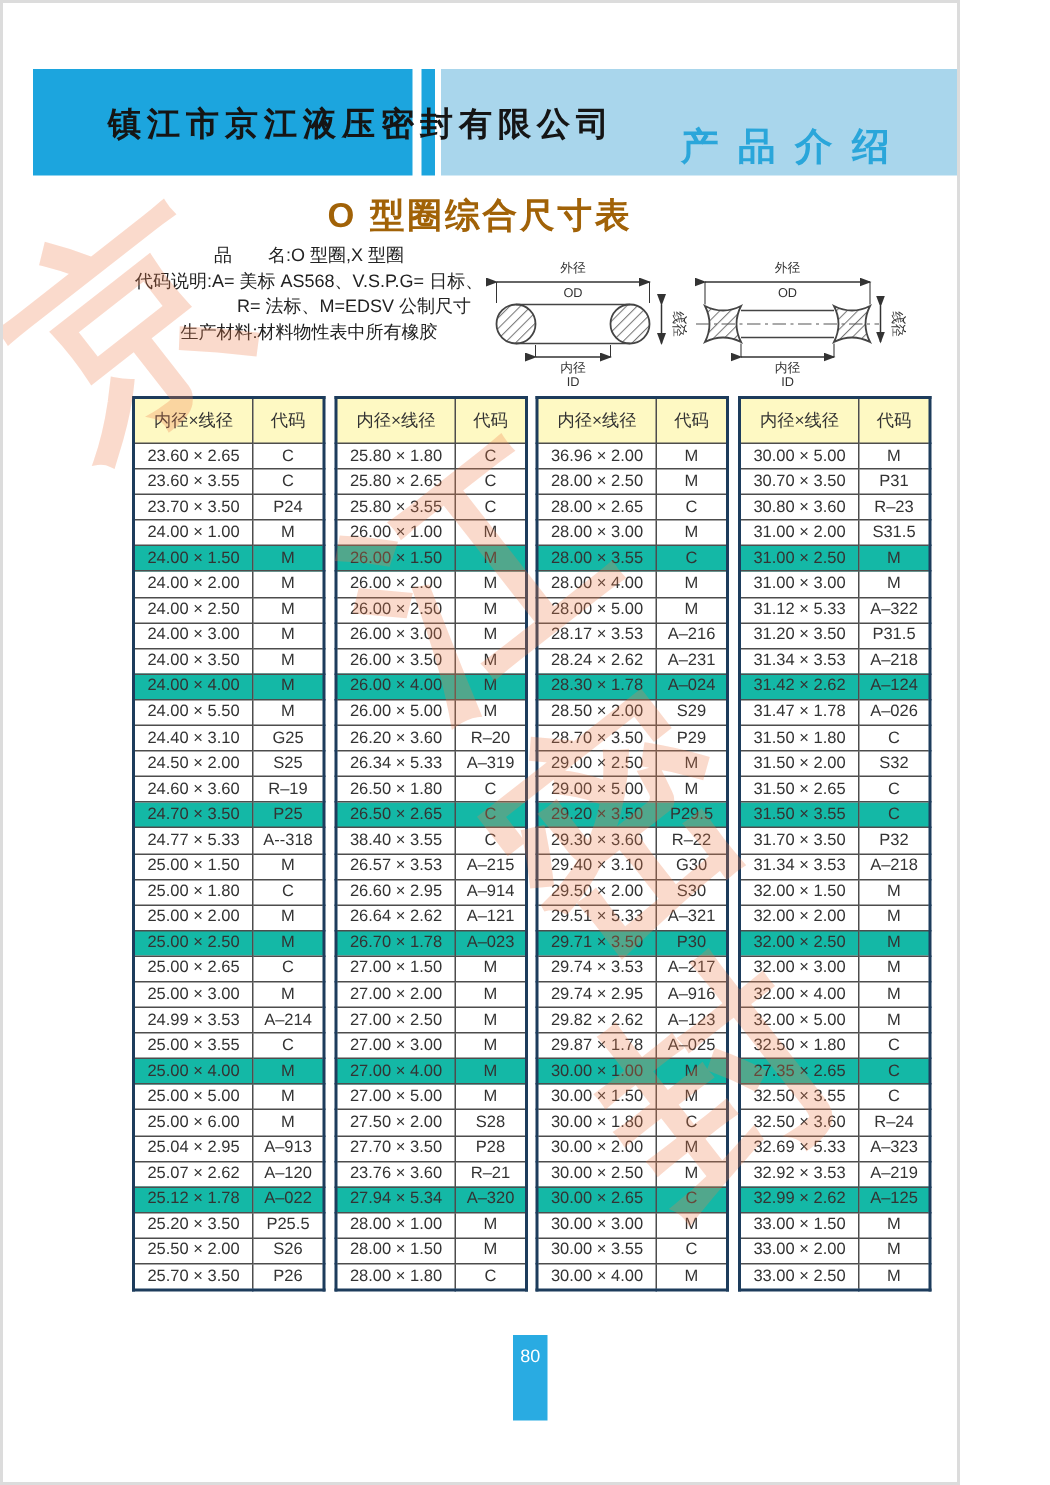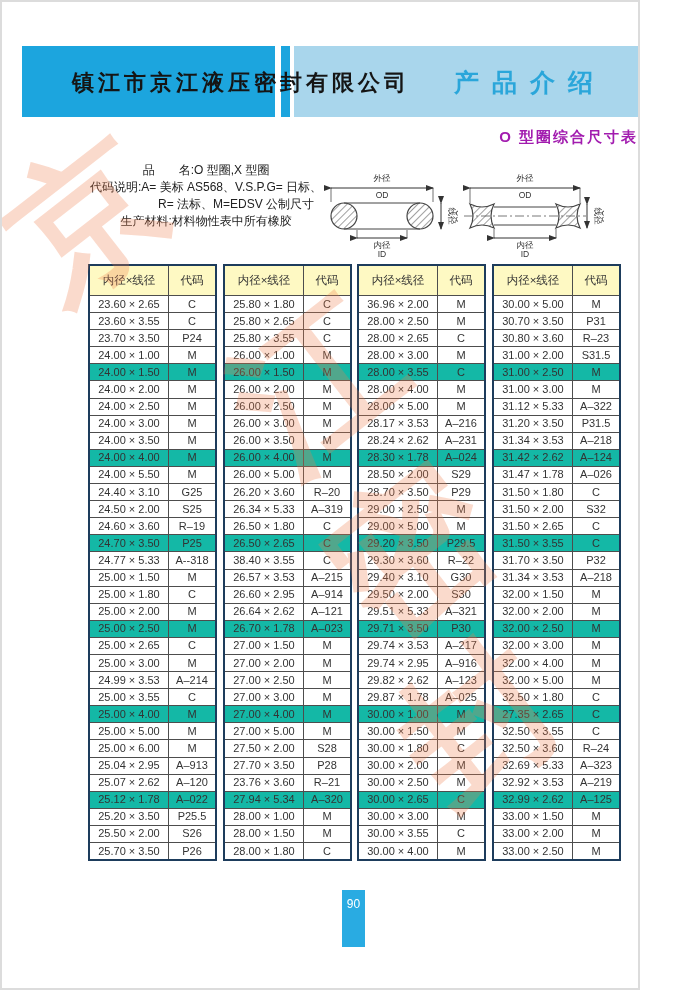--- a/index.html
+++ b/index.html
@@ -7,25 +7,25 @@
         font-family:"Liberation Sans","DejaVu Sans",sans-serif;
         border:2px solid #dcdcdc;box-sizing:border-box;overflow:hidden;}
 
   
   .hdr-dark{position:absolute;left:20px;top:44px;width:253px;height:71px;background:#1ca5de;}
   .hdr-bar{position:absolute;left:279px;top:44px;width:9px;height:71px;background:#1ca5de;}
   .hdr-light{position:absolute;left:292px;top:44px;width:386px;height:71px;background:#a9d6ec;}
   .company{position:absolute;left:70px;top:66px;z-index:2;
            font-family:"DejaVu Serif","Liberation Serif",serif;
            font-size:22px;font-weight:bold;color:#151515;letter-spacing:4px;white-space:nowrap;}
-  .section-title{position:absolute;left:452px;top:64px;z-index:2;
+  .section-title{position:absolute;left:452px;top:79px;z-index:2;
            font-family:"DejaVu Serif","Liberation Serif",serif;
            font-size:25px;font-weight:bold;color:#2aa6da;letter-spacing:13px;white-space:nowrap;}
-  .page-title{position:absolute;left:0;right:0;top:126px;text-align:right;
-           font-size:15px;font-weight:bold;color:#a21caf;letter-spacing:2px;}
+  .page-title{position:absolute;left:0;right:0;top:126px;text-align:center;
+           font-size:23px;font-weight:bold;color:#a16207;letter-spacing:2px;}
 
   
   .info{position:absolute;left:88px;top:160px;font-size:12px;color:#222222;line-height:17px;text-align:center;}
   .info .ind{padding-left:60px;}
 
   
   .diagram{position:absolute;top:168px;}
   #dia-o{left:322px;}
   #dia-x{left:458px;}
 
@@ -708,16 +708,16 @@
         </tr>
       </tbody>
   </table>
 
   <span class="wm wm1">京</span>
   <span class="wm wm2">江</span>
   <span class="wm wm3">密</span>
   <span class="wm wm4">封</span>
 
   <div class="pagenum">
-    <span>90</span>
+    <span>80</span>
   </div>
 
 </div>
 
 </body></html>

